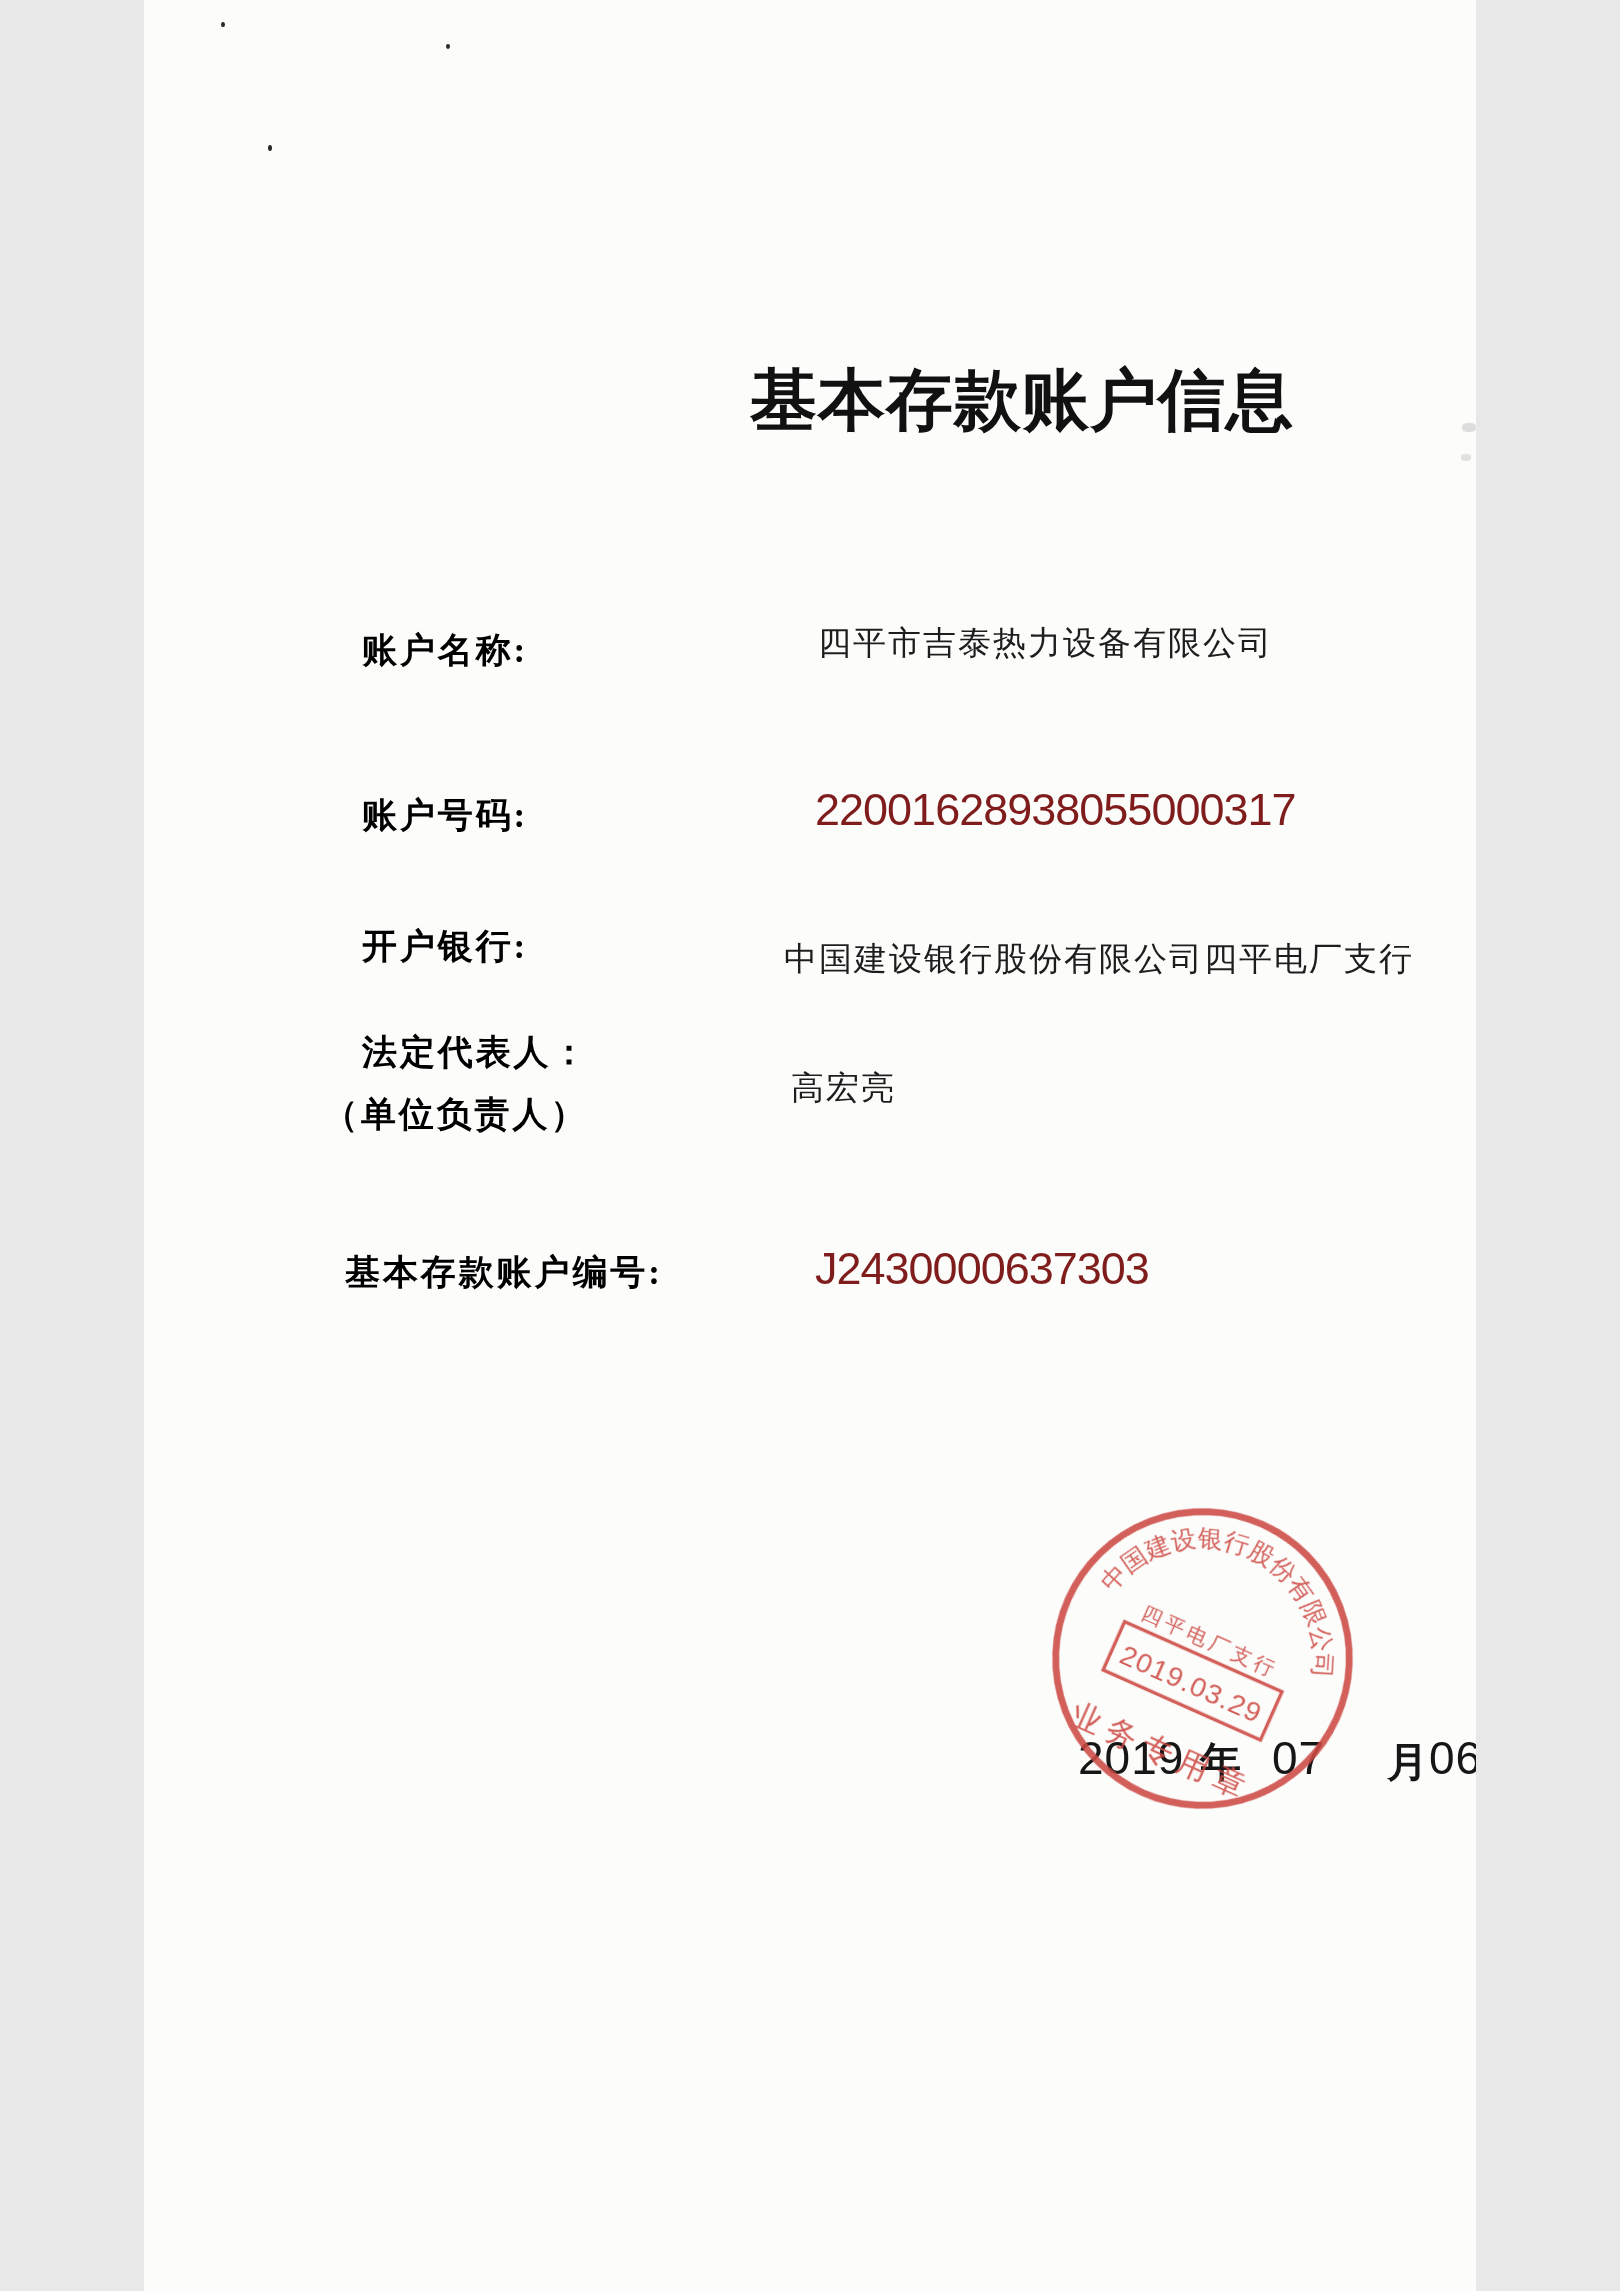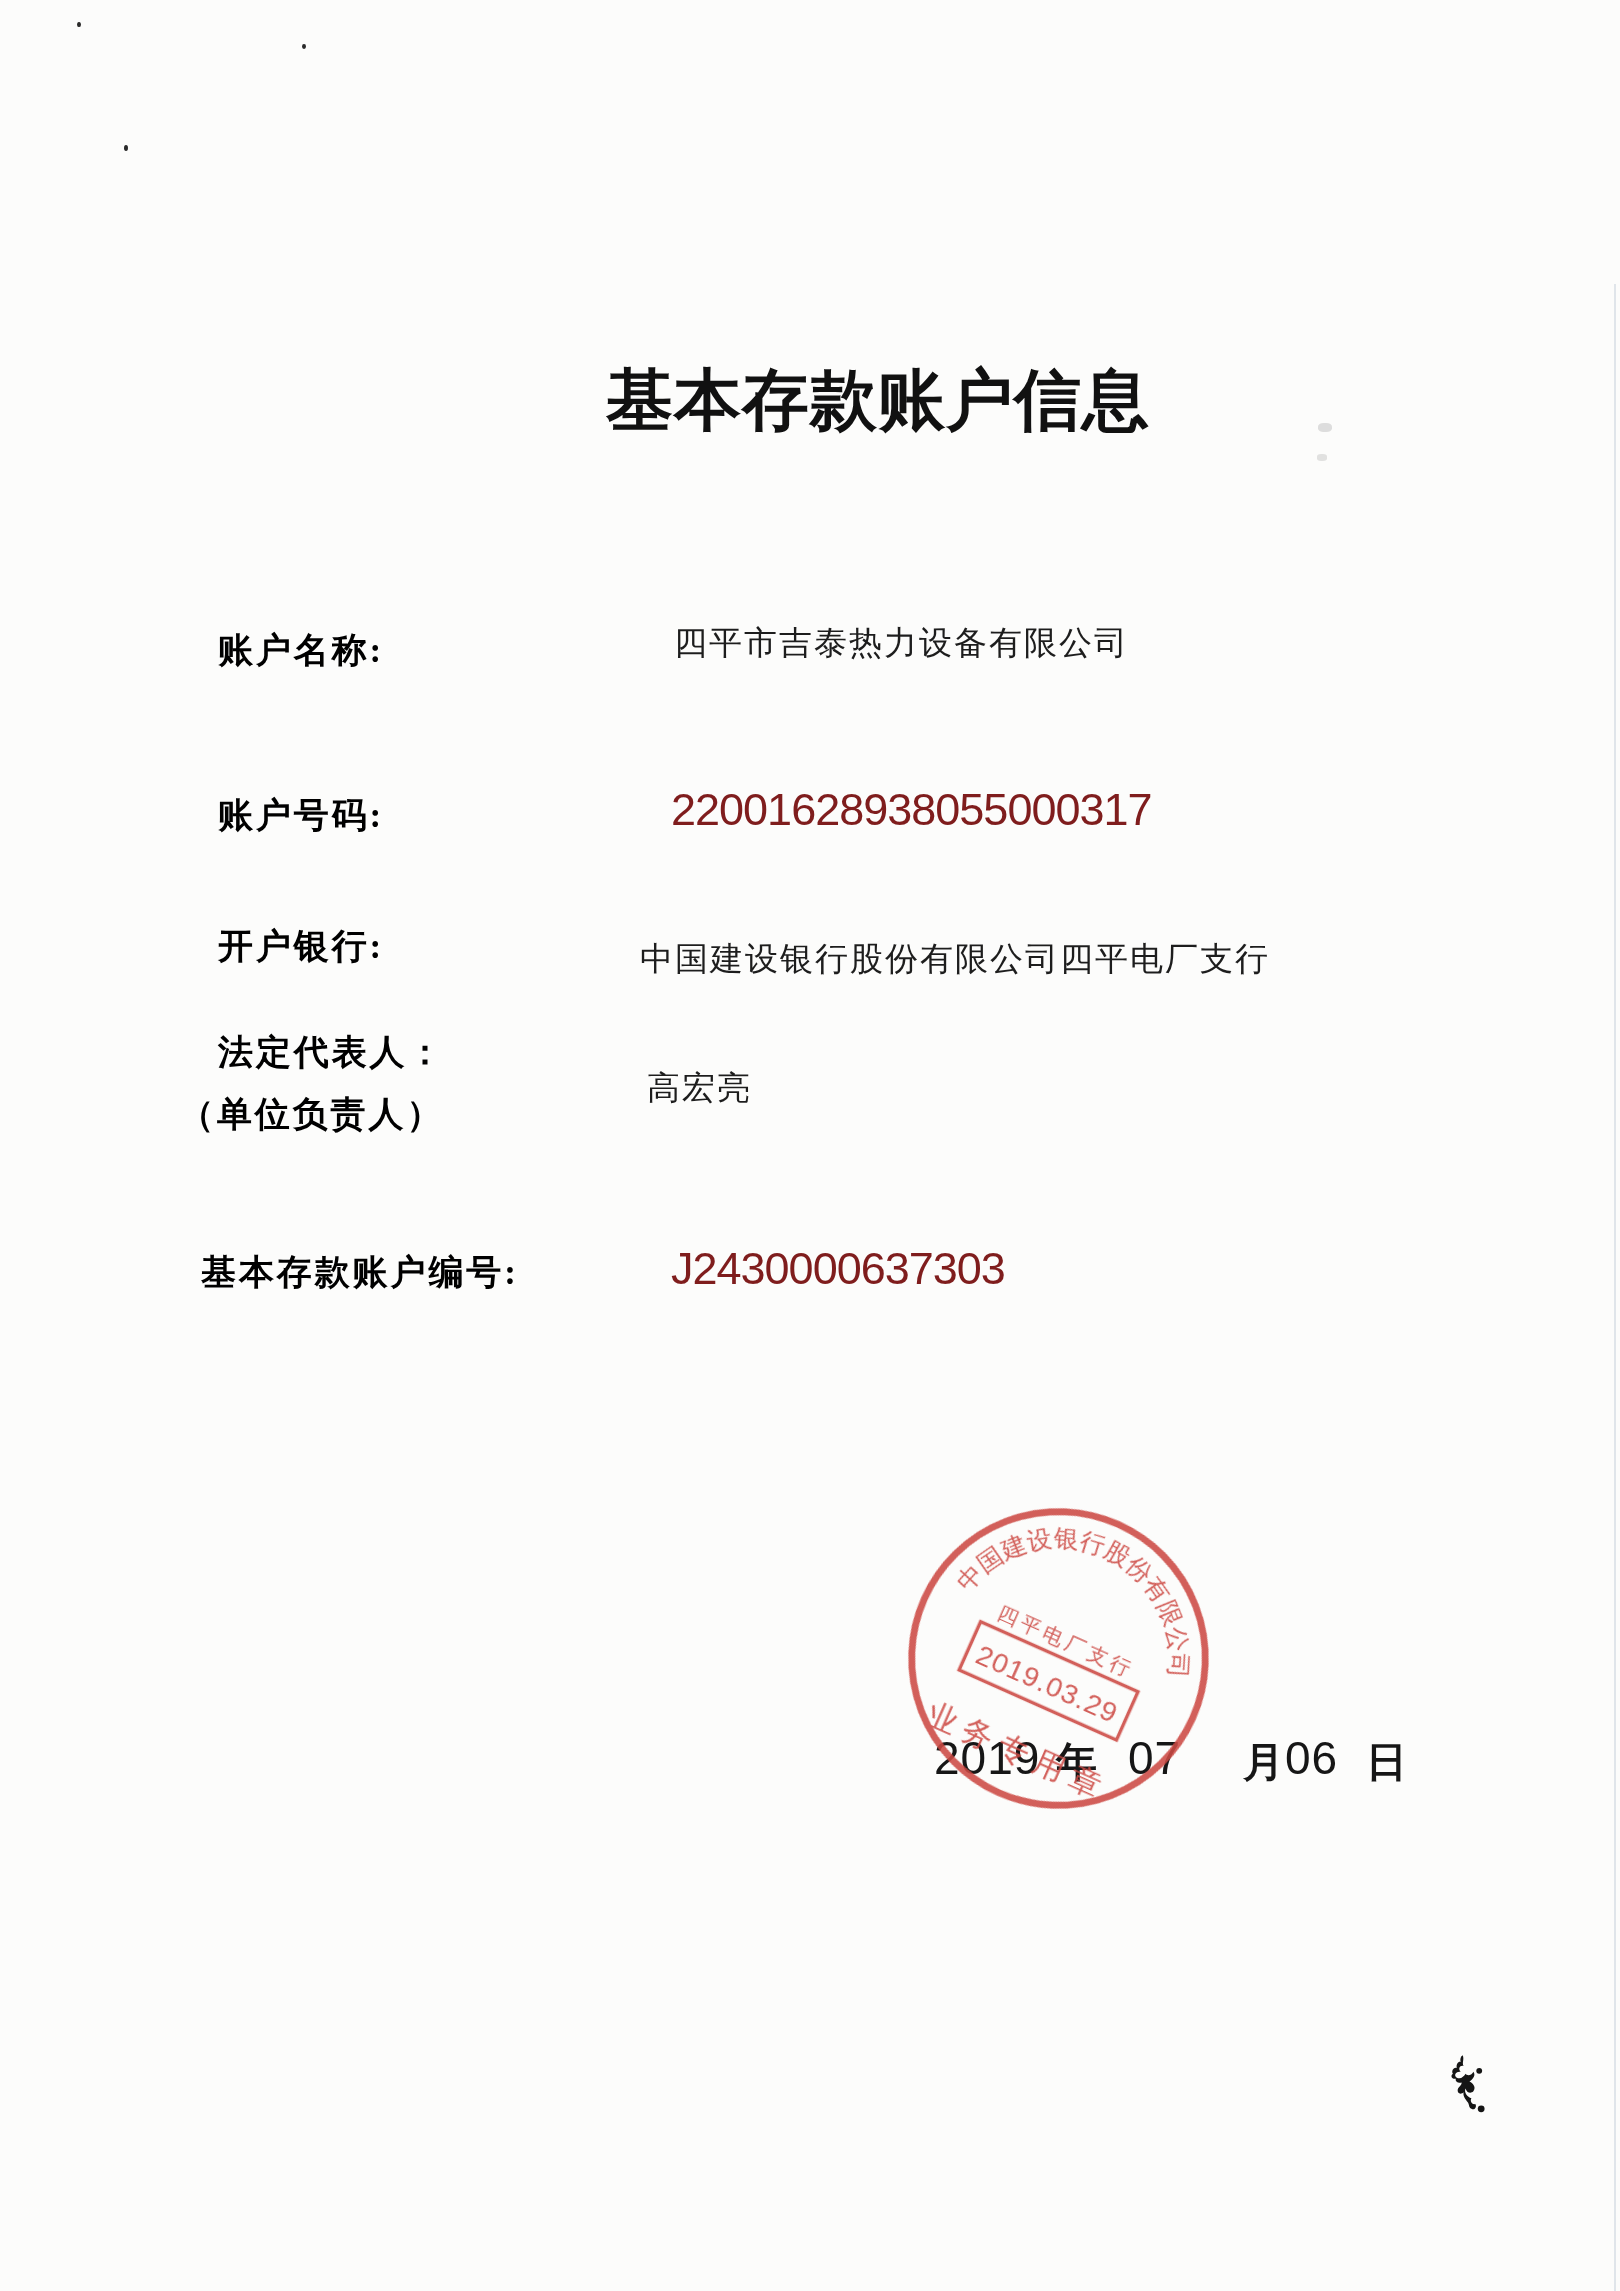--- a/index.html
+++ b/index.html
@@ -1,18 +1,18 @@
 <!DOCTYPE html>
 <html><head>
 <meta charset="utf-8">
 <style>
   html, body { margin: 0; padding: 0; background: #e8e8e8; }
   .page {
     position: relative;
-    width: 1620px;
+    width: 1332px;
     height: 2292px;
     margin: 0 auto;
     background: #fcfcfb;
     overflow: hidden;
     font-family: "Liberation Serif", "DejaVu Serif", serif;
     color: #1c1c1c;
   }
   .abs { position: absolute; white-space: nowrap; }
 
   .doc-title {

